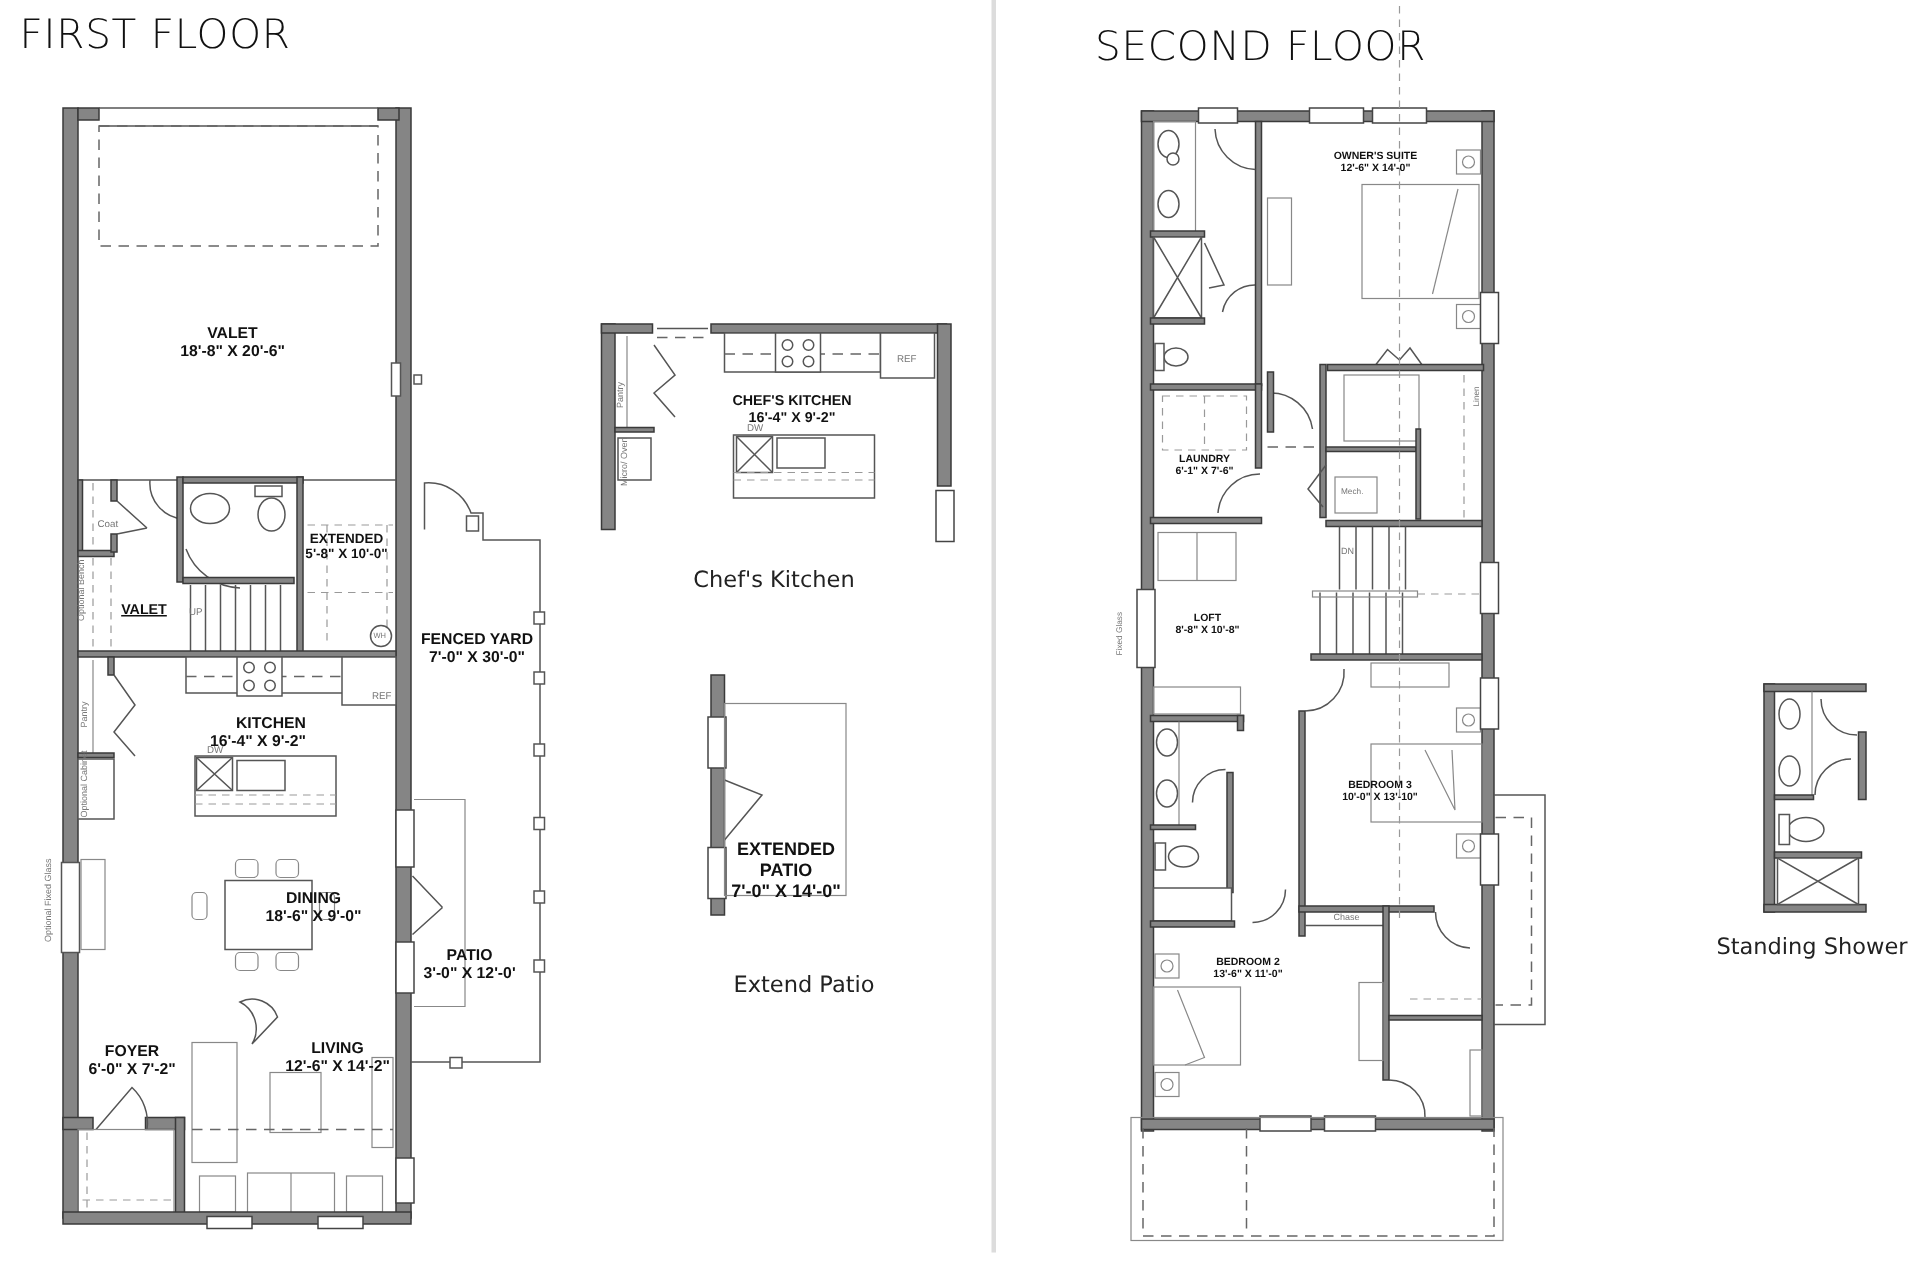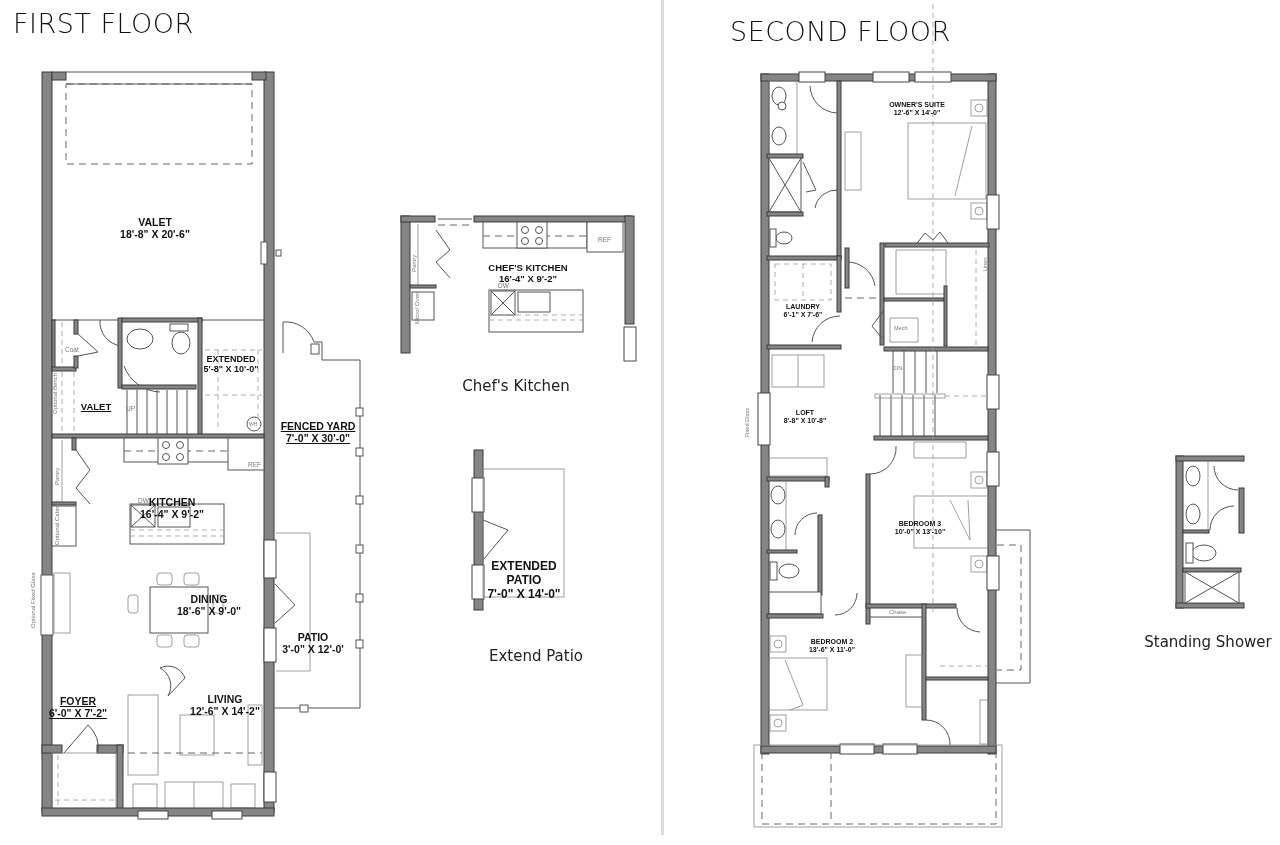--- a/index.html
+++ b/index.html
@@ -359,37 +359,37 @@
   <span class="n">VALET</span>
   <span class="d">18'-8" X 20'-6"</span>
 </div>
 <div class="room" style="left:231px;top:354px;font-size:9px;">
   <span class="n">EXTENDED</span>
   <span class="d">5'-8" X 10'-0"</span>
 </div>
 <div class="room" style="left:96px;top:402px;font-size:9.5px;text-decoration:underline;">
   <span class="n">VALET</span>
 </div>
-<div class="room r-lg" style="left:318px;top:420px;text-decoration:underline;">
+<div class="room r-lg" style="left:318px;top:420px;">
   <span class="n">FENCED YARD</span>
   <span class="d">7'-0" X 30'-0"</span>
 </div>
-<div class="room r-lg" style="left:172px;top:496px;">
+<div class="room r-lg" style="left:172px;top:476px;text-align:right;">
   <span class="n">KITCHEN</span>
   <span class="d">16'-4" X 9'-2"</span>
 </div>
 <div class="room r-lg" style="left:173px;top:593px;margin-left:36px;">
   <span class="n">DINING</span>
   <span class="d">18'-6" X 9'-0"</span>
 </div>
 <div class="room r-lg" style="left:313px;top:631px;">
   <span class="n">PATIO</span>
   <span class="d">3'-0" X 12'-0'</span>
 </div>
-<div class="room r-lg" style="left:78px;top:695px;text-decoration:underline;">
+<div class="room r-lg" style="left:88px;top:695px;">
   <span class="n">FOYER</span>
   <span class="d">6'-0" X 7'-2"</span>
 </div>
 <div class="room r-lg" style="left:204px;top:693px;margin-left:21px;">
   <span class="n">LIVING</span>
   <span class="d">12'-6" X 14'-2"</span>
 </div>
 
 <div class="note" style="left:65px;top:346px;">Coat</div>
 <div class="vnote" style="left:52px;top:414px;">Optional Bench</div>
@@ -438,13 +438,13 @@
   <span class="n">BEDROOM 2</span>
   <span class="d">13'-6" X 11'-0"</span>
 </div>
 
 <div class="vnote" style="left:982px;top:271px;font-size:5.5px;">Linen</div>
 <div class="note" style="left:894px;top:325px;font-size:5.5px;">Mech.</div>
 <div class="note" style="left:894px;top:365px;font-size:6px;">DN</div>
 <div class="vnote" style="left:744px;top:437px;font-size:5.5px;">Fixed Glass</div>
 <div class="note" style="left:889px;top:609px;font-size:6px;">Chase</div>
 
-<div class="caption" style="left:1208px;top:622px;margin-top:11px;">Standing Shower</div>
+<div class="caption" style="left:1208px;top:622px;">Standing Shower</div>
 
 </body></html>

